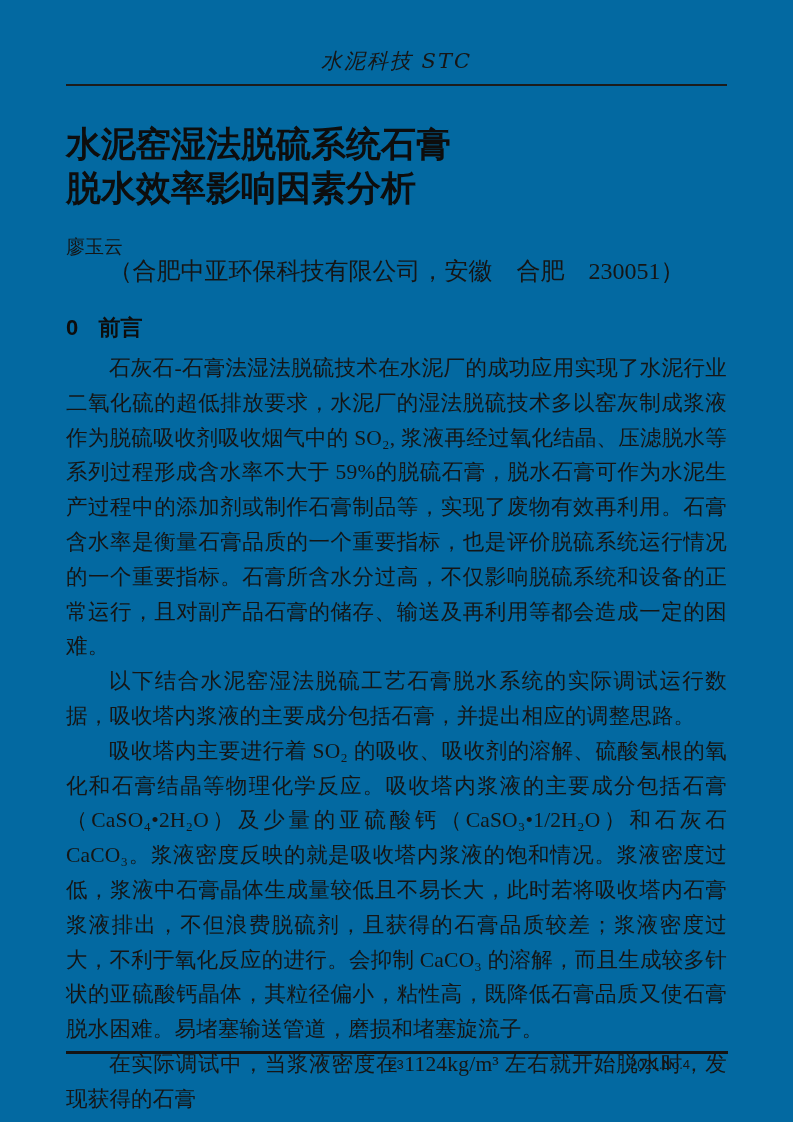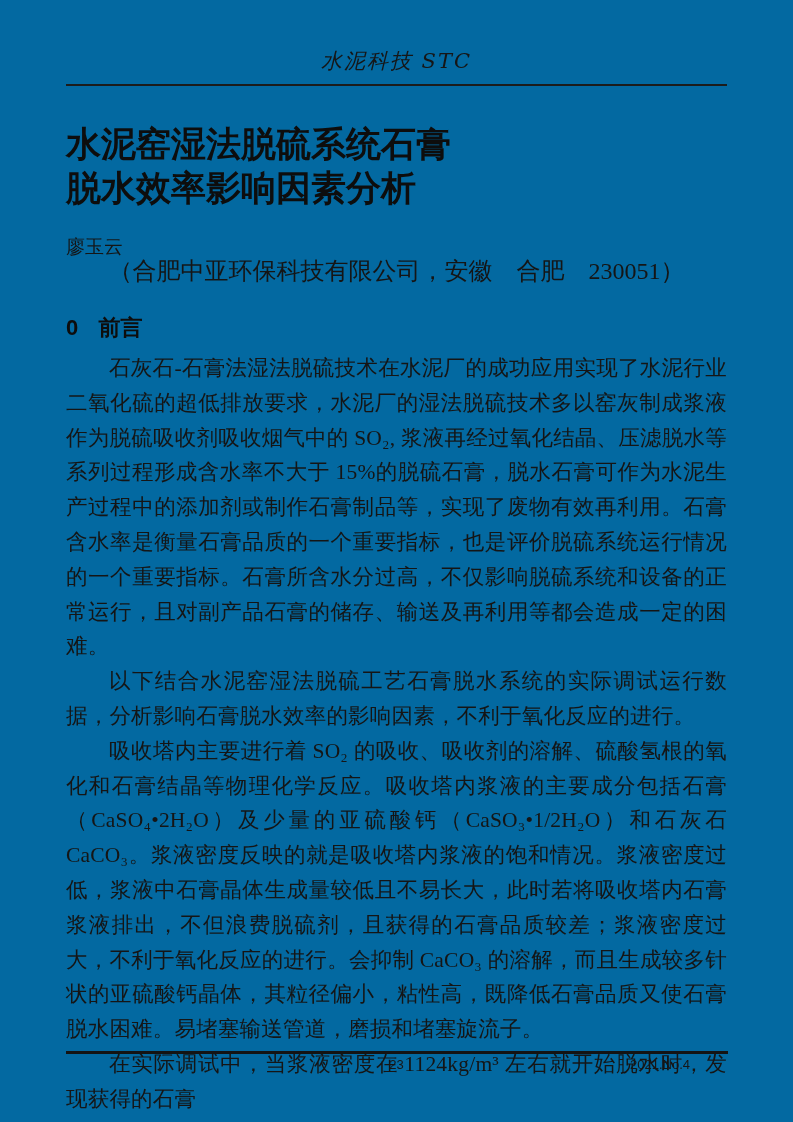--- a/index.html
+++ b/index.html
@@ -123,23 +123,23 @@
 
     <div class="author-line">廖玉云</div>
 
     <div class="affiliation-line">（合肥中亚环保科技有限公司，安徽　合肥　230051）</div>
 
     <div class="section-heading" id="sec0-heading">
       <span class="sec-num">0</span>
       <span class="sec-title">前言</span>
     </div>
 
-    <p class="para">石灰石-石膏法湿法脱硫技术在水泥厂的成功应用实现了水泥行业二氧化硫的超低排放要求，水泥厂的湿法脱硫技术多以窑灰制成浆液作为脱硫吸收剂吸收烟气中的 SO₂, 浆液再经过氧化结晶、压滤脱水等系列过程形成含水率不大于 15%的脱硫石膏，脱水石膏可作为水泥生产过程中的添加剂或制作石膏制品等，实现了废物有效再利用。石膏含水率是衡量石膏品质的一个重要指标，也是评价脱硫系统运行情况的一个重要指标。石膏所含水分过高，不仅影响脱硫系统和设备的正常运行，且对副产品石膏的储存、输送及再利用等都会造成一定的困难。</p>
+    <p class="para">石灰石-石膏法湿法脱硫技术在水泥厂的成功应用实现了水泥行业二氧化硫的超低排放要求，水泥厂的湿法脱硫技术多以窑灰制成浆液作为脱硫吸收剂吸收烟气中的 SO₂, 浆液再经过氧化结晶、压滤脱水等系列过程形成含水率不大于 59%的脱硫石膏，脱水石膏可作为水泥生产过程中的添加剂或制作石膏制品等，实现了废物有效再利用。石膏含水率是衡量石膏品质的一个重要指标，也是评价脱硫系统运行情况的一个重要指标。石膏所含水分过高，不仅影响脱硫系统和设备的正常运行，且对副产品石膏的储存、输送及再利用等都会造成一定的困难。</p>
 
-    <p class="para">以下结合水泥窑湿法脱硫工艺石膏脱水系统的实际调试运行数据，分析影响石膏脱水效率的影响因素，不利于氧化反应的进行。</p>
+    <p class="para">以下结合水泥窑湿法脱硫工艺石膏脱水系统的实际调试运行数据，吸收塔内浆液的主要成分包括石膏，并提出相应的调整思路。</p>
 
 
     <p class="para">吸收塔内主要进行着 SO₂ 的吸收、吸收剂的溶解、硫酸氢根的氧化和石膏结晶等物理化学反应。吸收塔内浆液的主要成分包括石膏（CaSO₄•2H₂O）及少量的亚硫酸钙（CaSO₃•1/2H₂O）和石灰石 CaCO₃。浆液密度反映的就是吸收塔内浆液的饱和情况。浆液密度过低，浆液中石膏晶体生成量较低且不易长大，此时若将吸收塔内石膏浆液排出，不但浪费脱硫剂，且获得的石膏品质较差；浆液密度过大，不利于氧化反应的进行。会抑制 CaCO₃ 的溶解，而且生成较多针状的亚硫酸钙晶体，其粒径偏小，粘性高，既降低石膏品质又使石膏脱水困难。易堵塞输送管道，磨损和堵塞旋流子。</p>
 
     <p class="para">在实际调试中，当浆液密度在 1124kg/m³ 左右就开始脱水时，发现获得的石膏</p>
 
   </div>
 
   <hr class="footer-rule">
 

